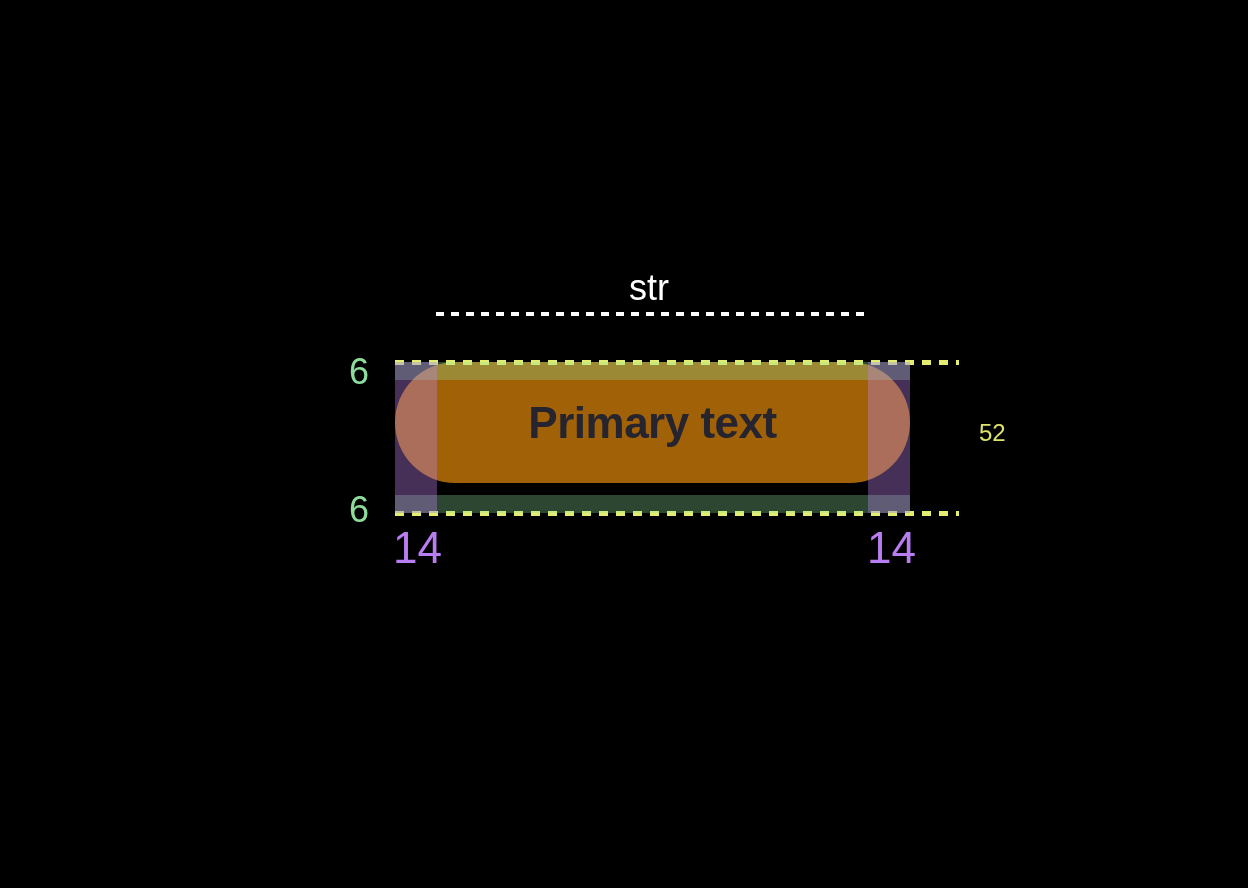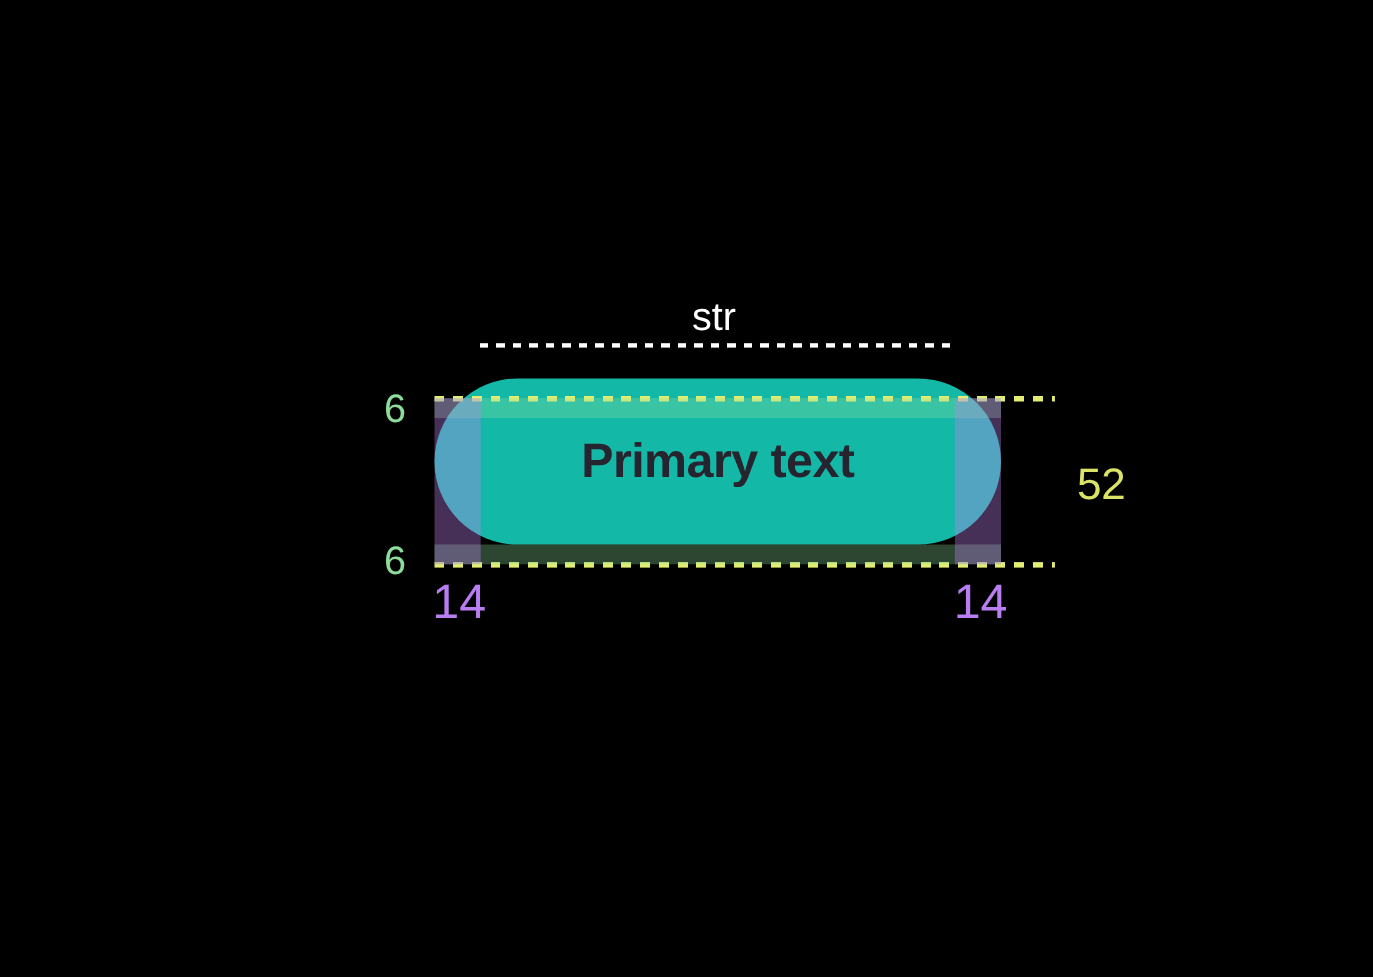--- a/index.html
+++ b/index.html
@@ -13,25 +13,25 @@
     height: 888px;
     background: #000000;
     overflow: hidden;
     font-family: "Liberation Sans", sans-serif;
     margin-left: 28px;
   }
   
   .pill {
     position: absolute;
     left: 367px;
-    top: 344px;
+    top: 362px;
     width: 515px;
-    height: 151px;
+    height: 121px;
     border-radius: 76px;
-    background: #14b8a6;
+    background: #a16207;
     z-index: 1;
     display: flex;
     align-items: center;
     justify-content: center;
   }
   .pill-label {
     font-size: 44px;
     font-weight: 700;
     letter-spacing: -0.5px;
     color: #26242e;
@@ -103,21 +103,21 @@
     width: 40px;
     text-align: center;
     font-size: 36px;
     color: #8edc9c;
   }
   .lbl-pad-v-top    { left: 311px; top: 354px; }
   .lbl-pad-v-bottom { left: 311px; top: 492px; }
   .lbl-height {
     left: 951px;
     top: 421px;
-    font-size: 40px;
+    font-size: 24px;
     color: #dce468;
   }
   .lbl-pad-h {
     width: 40px;
     text-align: center;
     font-size: 44px;
     color: #b87df0;
   }
   .lbl-pad-h-left  { left: 365px; top: 526px; }
   .lbl-pad-h-right { left: 839px; top: 526px; }

